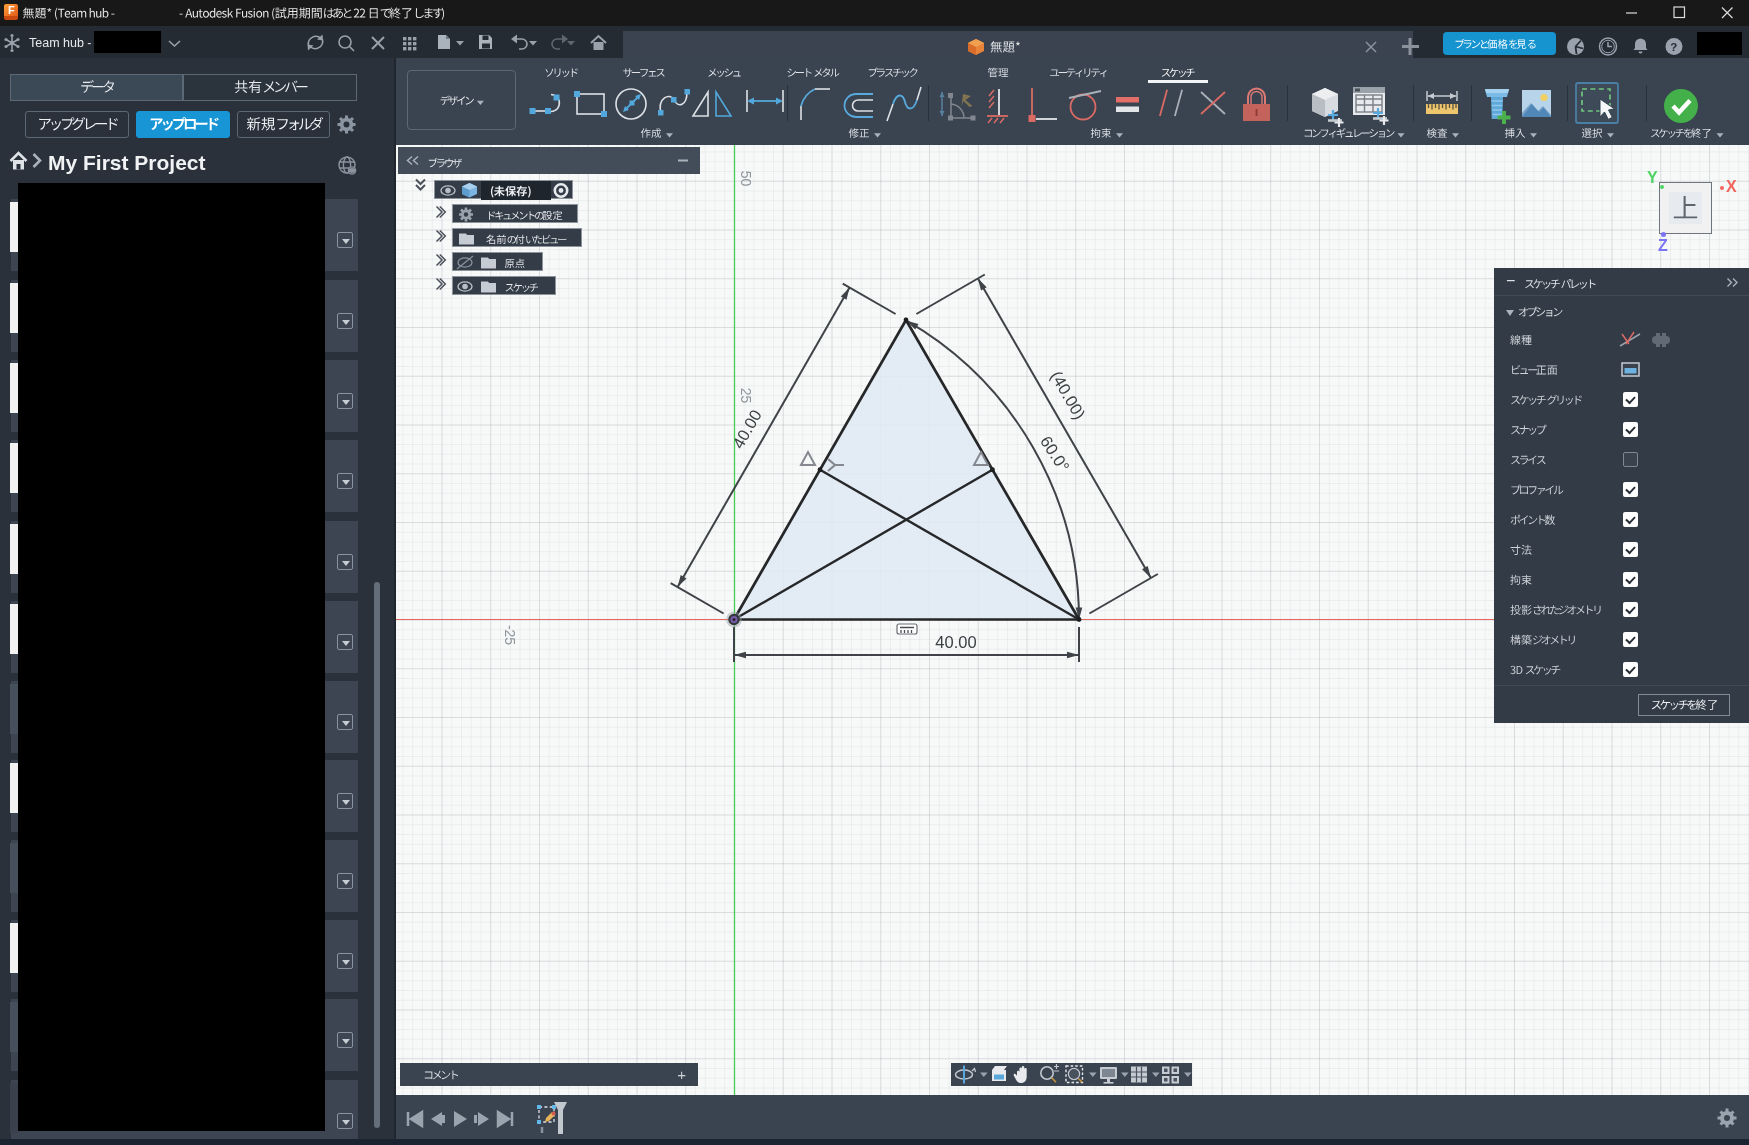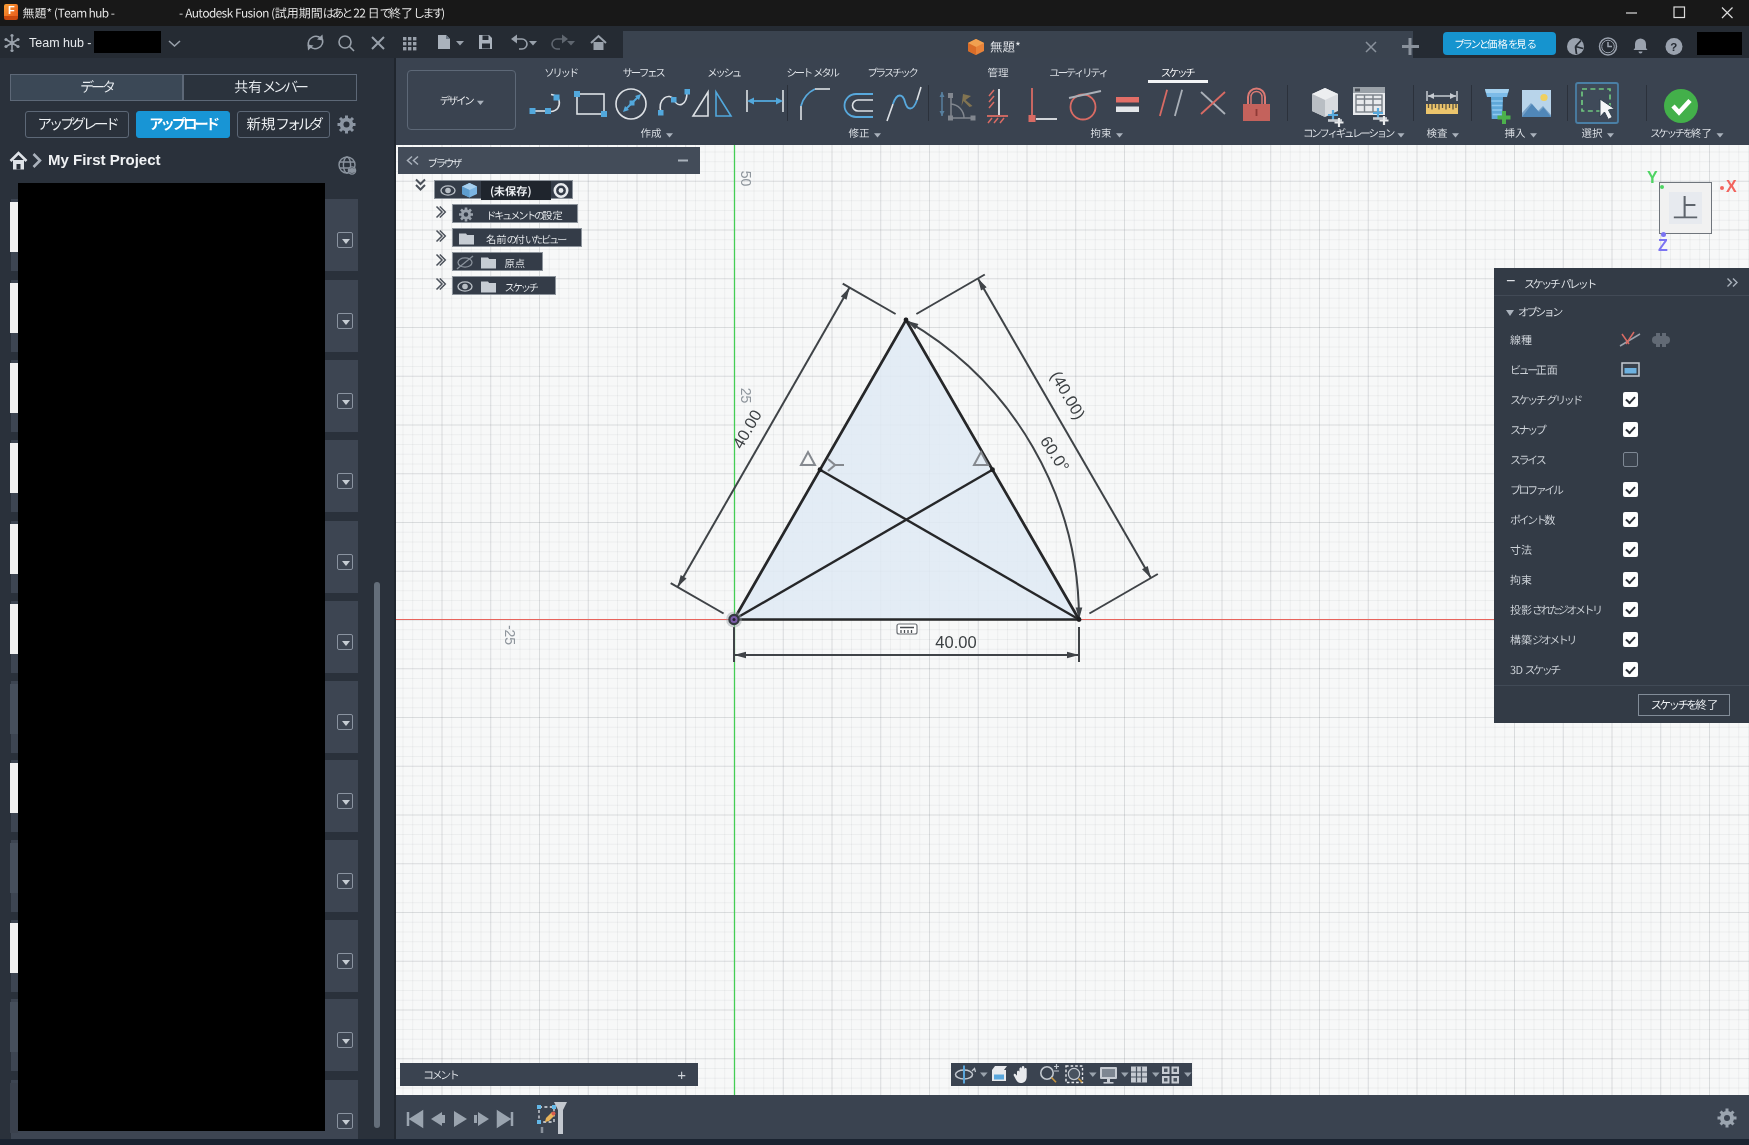--- a/index.html
+++ b/index.html
@@ -199,21 +199,21 @@
       <path d="M33.5 96 l6.5 6.5 -6.5 6.5" stroke="#aab2bc" stroke-width="2.6"></path>
 
       <g stroke="#8a939e" stroke-width="1.4">
         <circle cx="347" cy="107" r="8"></circle>
         <ellipse cx="347" cy="107" rx="3.6" ry="8"></ellipse>
         <path d="M339.5 104 h15 M339.5 110 h15"></path>
         <circle cx="352" cy="112.5" r="3.6" fill="#272e38"></circle>
         <path d="M348.5 112.5 a3.5 2.4 0 0 1 7 0 a3.5 2.4 0 0 1 -7 0" fill="#8a939e" stroke="none"></path>
       </g>
     </svg>
-    <div style="position:absolute;left:48px;top:93px;font-size:15px;font-weight:bold;color:#f0f2f4;">My First Project</div>
+    <div style="position:absolute;left:48px;top:93px;font-size:21px;font-weight:bold;color:#f0f2f4;">My First Project</div>
     <div id="cards">
       <div class="card" style="top:141px;">
           <div class="thumb"></div>
           <div class="dd"></div>
         </div>
       <div class="card" style="top:222px;">
           <div class="thumb"></div>
           <div class="dd"></div>
         </div>
       <div class="card" style="top:302px;">

